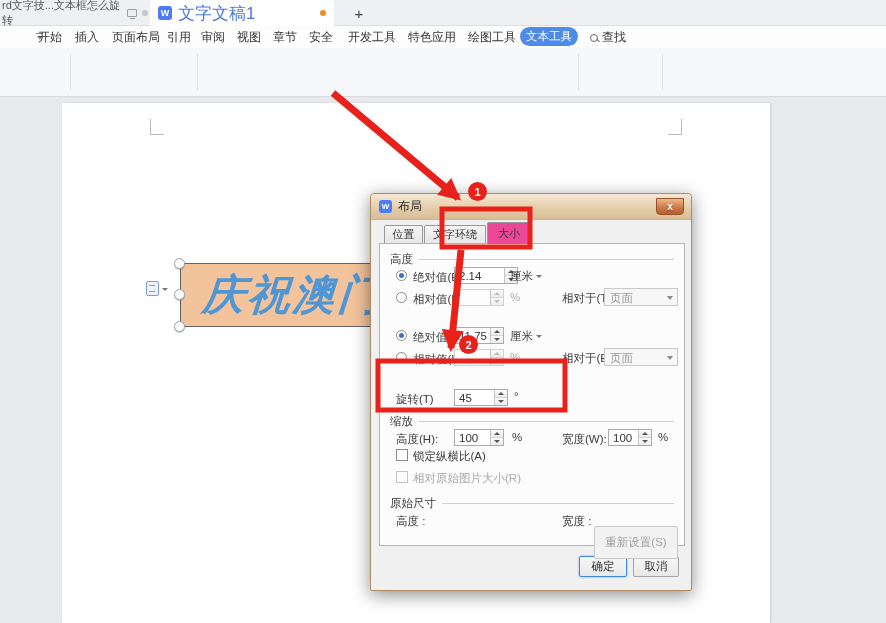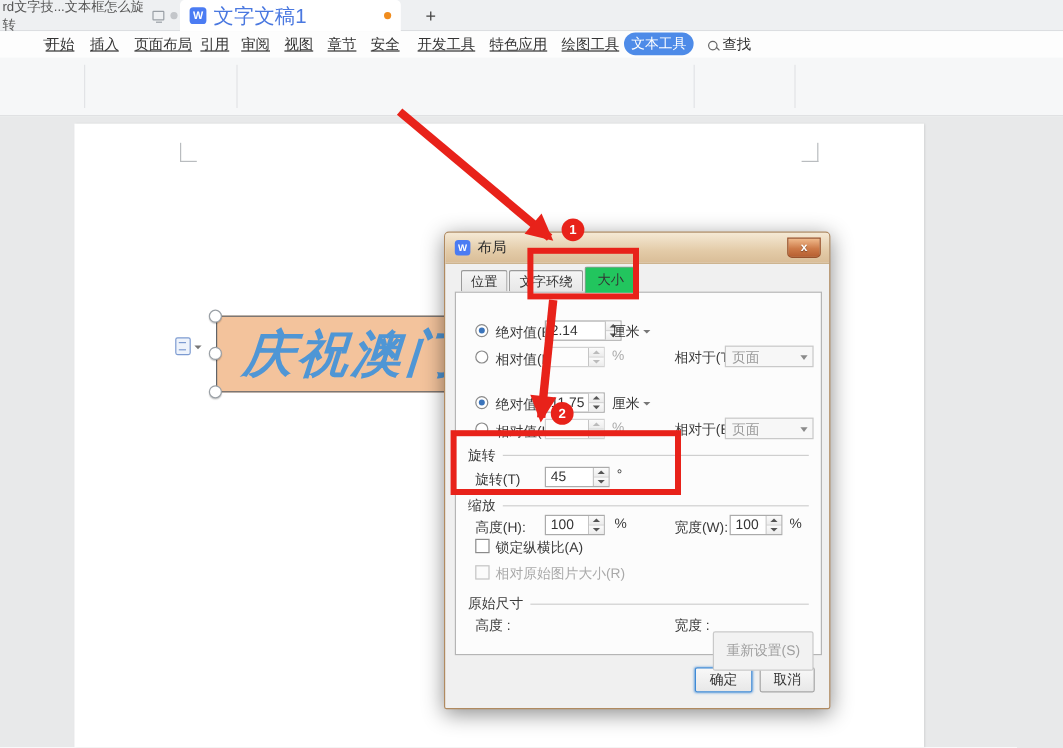--- a/index.html
+++ b/index.html
@@ -15,21 +15,21 @@
   .monitor::after { content:""; position:absolute; left:2px; bottom:-3px; width:5px; height:1.5px; background:#9aa0a6; }
   .graydot { width:6px; height:6px; border-radius:50%; background:#c3c6ca; }
   .doctab { left:150px; top:0; width:184px; height:26px; background:#fff; border-radius:4px 4px 0 0; display:flex; align-items:center; gap:6px; padding:0 8px; }
   .wbadge { width:14px; height:14px; background:#4b7cf3; color:#fff; border-radius:3px; font-size:9px; font-weight:bold; display:flex; align-items:center; justify-content:center; }
   .doctab .tlabel { font-size:17px; color:#4a78e0; flex:1; }
   .orangedot { width:6px; height:6px; border-radius:50%; background:#f08c1e; }
   .newtab { left:348px; top:2px; width:22px; height:22px; font-size:15px; color:#444; display:flex; align-items:center; justify-content:center; }
 
   
   #menurow { left:0; top:26px; width:886px; height:22px; background:#fdfdfd; }
-  .mitem { position:absolute; top:3px; font-size:12px; color:#333;text-decoration:underline; }
+  .mitem { position:absolute; top:3px; font-size:12px; color:#333; }
   .collapse { position:absolute; left:36px; top:7px; width:8px; height:8px; }
   .collapse::before { content:""; position:absolute; left:0; top:0; width:7px; height:1px; background:#888; }
   .collapse::after { content:""; position:absolute; left:1px; top:3px; border-left:3px solid transparent; border-right:3px solid transparent; border-top:4px solid #888; }
   .pill { position:absolute; left:520px; top:1px; width:58px; height:19px; background:#4e8be8; border-radius:10px; color:#fff; font-size:11.5px; display:flex; align-items:center; justify-content:center; }
   .search { position:absolute; left:590px; top:3px; display:flex; align-items:center; gap:4px; font-size:12px; color:#333; }
   .mag { width:8px; height:8px; border:1.4px solid #666; border-radius:50%; position:relative; }
   .mag::after { content:""; position:absolute; width:4px; height:1.4px; background:#666; transform:rotate(45deg); right:-3px; bottom:-1px; }
 
   
   #ribbon { left:0; top:48px; width:886px; height:49px; background:#f6f7f8; border-bottom:1px solid #dadbde; }
@@ -79,21 +79,21 @@
   .pagecar { position:absolute; left:100px; top:185px; }
 
   
   #dialog { left:370px; top:193px; width:322px; height:398px; background:#f0f0f0; border:1px solid #b08a60; border-radius:4px 4px 2px 2px; box-shadow:0 4px 18px rgba(0,0,0,.45); z-index:30; }
   #dtitle { position:absolute; left:0; top:0; width:100%; height:26px; border-radius:3px 3px 0 0; background:linear-gradient(#f5e9d5,#e3cba8 60%,#d9bd97); display:flex; align-items:center; gap:6px; padding-left:8px; border-bottom:1px solid #cdb48f; }
   #dtitle .wbadge { width:13px; height:13px; font-size:8px; }
   #dtitle .dtext { font-size:12px; color:#2b2b2b; }
   .closebtn { position:absolute; right:7px; top:4px; width:28px; height:17px; border-radius:0 0 4px 4px; background:linear-gradient(#efb98b,#cd7a48 55%,#b65f31); border:1px solid #99512b; color:#fff; font-size:10px; font-weight:bold; display:flex; align-items:center; justify-content:center; text-shadow:0 1px 1px rgba(0,0,0,.4); }
 
   .dtab { position:absolute; top:31px; height:18px; background:linear-gradient(#f5f5f5,#e7e7e7); border:1px solid #9a9a9a; border-bottom:none; border-radius:2px 2px 0 0; font-size:11px; color:#333; display:flex; align-items:center; justify-content:center; z-index:31; }
-  .dtab.active { top:28px; height:22px; background:#22c55e; z-index:33; }
+  .dtab.active { top:28px; height:22px; background:#ec4899; z-index:33; }
   #dpanel { position:absolute; left:8px; top:49px; width:306px; height:303px; background:#fcfcfc; border:1px solid #b5b5b5; z-index:32; }
 
   .cap { position:absolute; left:10px; right:10px; display:flex; align-items:center; font-size:11.5px; color:#3a3a3a; }
   .cap .rule { flex:1; height:1px; background:#cfcfcf; margin-left:6px; }
   .dlabel { position:absolute; font-size:11.5px; color:#3a3a3a; }
   .dlabel.dis { color:#a9a9a9; }
   .radio { position:absolute; width:11px; height:11px; border:1px solid #8a8a8a; border-radius:50%; background:#fff; }
   .radio.sel::after { content:""; position:absolute; left:2px; top:2px; width:5px; height:5px; border-radius:50%; background:#3b74bb; }
   .field { position:absolute; height:17px; background:#fff; border:1px solid #ababab; font-size:11.5px; }
   .field .val { position:absolute; left:4px; top:2px; }
@@ -296,20 +296,24 @@
       <span class="dtext">布局</span>
     </div>
     <div class="closebtn">x</div>
 
     <div class="dtab" style="left:13px;width:39px">位置</div>
     <div class="dtab" style="left:53px;width:62px">文字环绕</div>
     <div class="dtab active" style="left:116px;width:44px">大小</div>
 
     <div id="dpanel">
 
+      <div class="cap" style="top:8px">
+          <span>高度</span>
+          <span class="rule"></span>
+        </div>
       <div class="radio sel" style="left:16px;top:26px"></div>
       <span class="dlabel" style="left:33px;top:26px">绝对值(E)</span>
       <div class="field" style="left:74px;top:23px;width:64px">
         <span class="val">2.14</span>
         <span class="spin">
             <span class="spbtn">
               <i class="tup"></i>
             </span>
             <span class="spbtn">
               <i class="tdn"></i>
@@ -368,24 +372,20 @@
             </span>
           </span>
       </div>
       <span class="dlabel pct dis" style="left:130px;top:107px">%</span>
       <span class="dlabel" style="left:182px;top:107px">相对于(E)</span>
       <div class="ddown" style="left:224px;top:104px;width:74px">
         <span class="val">页面</span>
           <span class="dar"></span>
       </div>
 
-      <div class="cap" style="top:128px">
-          <span>旋转</span>
-          <span class="rule"></span>
-        </div>
       <span class="dlabel" style="left:16px;top:148px">旋转(T)</span>
       <div class="field" style="left:74px;top:145px;width:54px">
         <span class="val">45</span>
         <span class="spin">
             <span class="spbtn">
               <i class="tup"></i>
             </span>
             <span class="spbtn">
               <i class="tdn"></i>
             </span>

